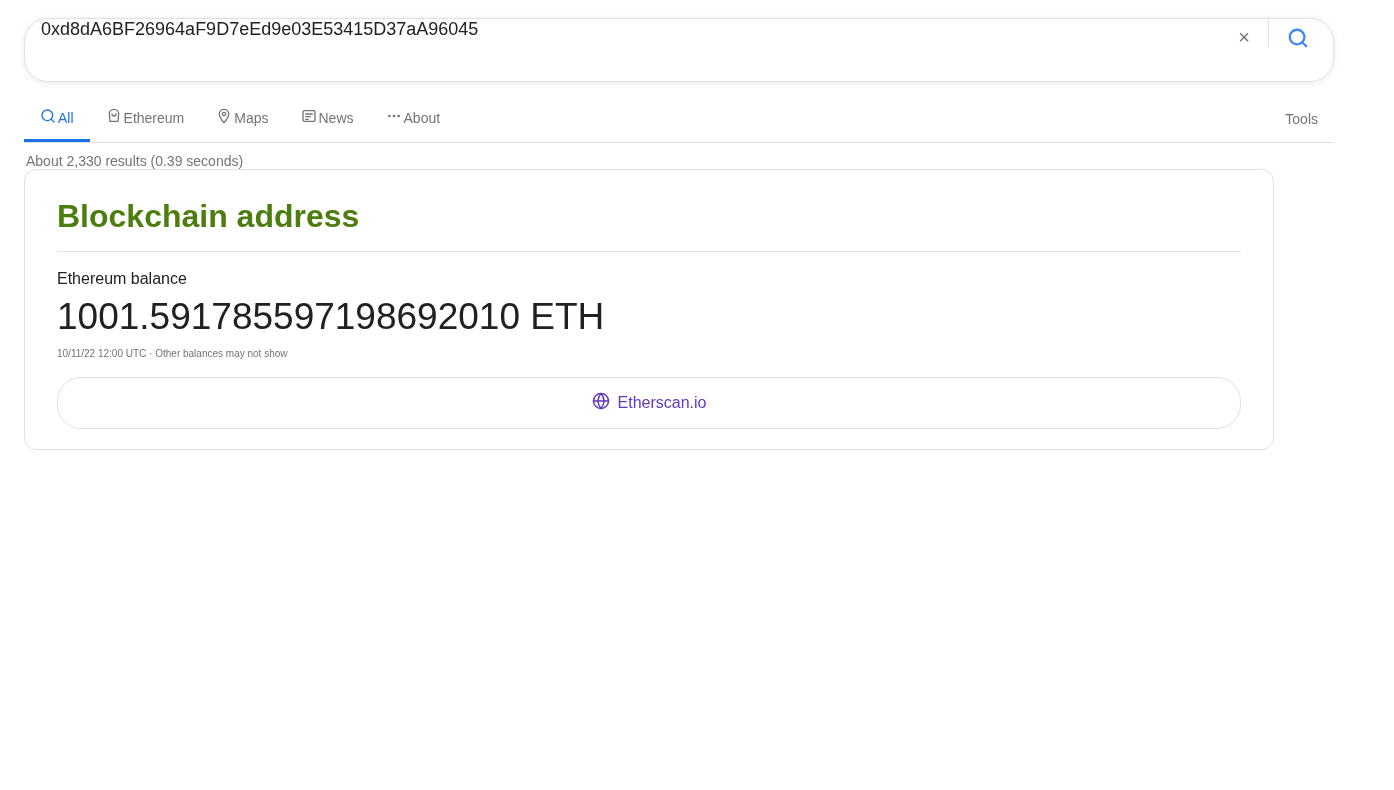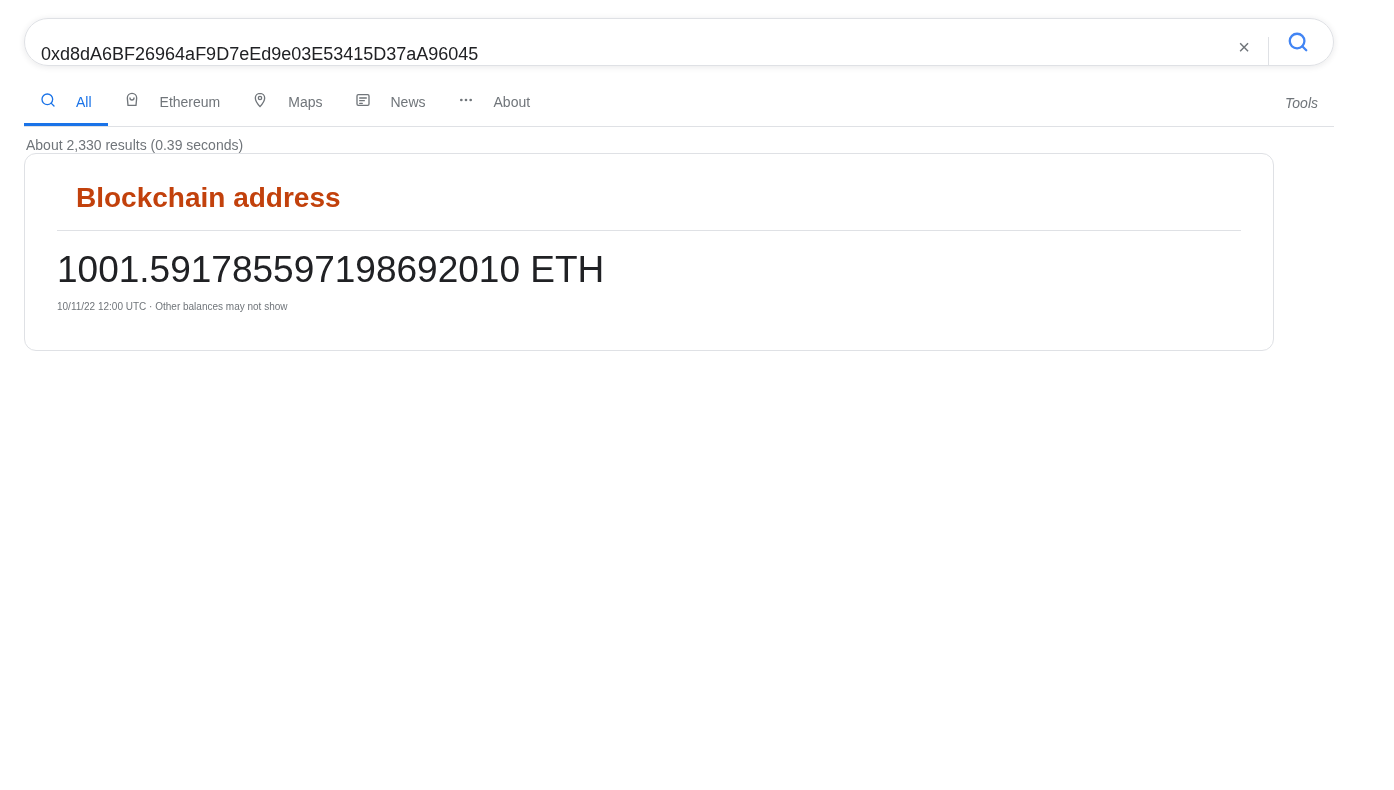--- a/index.html
+++ b/index.html
@@ -7,25 +7,25 @@
       font-family: Arial, sans-serif;
       background: #fff;
       color: #202124;
       padding: 18px 24px 24px 24px;
       max-width: 1394px;
     }
 
     
     .search-bar-wrapper {
       display: flex;
-      align-items: flex-end;
+      align-items: flex-start;
       border: 1.5px solid #dfe1e5;
       border-radius: 24px;
       padding: 0 16px;
-      height: 48px;
+      height: 64px;
       max-width: 1310px;
       margin-bottom: 14px;
       box-shadow: 0 1px 6px rgba(32,33,36,0.1);
     }
     .search-input {
       flex: 1;
       border: none;
       outline: none;
       font-size: 18px;
       color: #202124;
@@ -61,21 +61,21 @@
       display: flex;
       align-items: center;
       border-bottom: 1px solid #dfe1e5;
       padding-bottom: 0;
       margin-bottom: 10px;
       max-width: 1310px;
     }
     .nav-tab {
       display: flex;
       align-items: center;
-      gap: 20px;
+      gap: 2px;
       padding: 12px 16px;
       font-size: 14px;
       color: #70757a;
       cursor: pointer;
       border-bottom: 3px solid transparent;
       text-decoration: none;
       white-space: nowrap;
     }
     .nav-tab.active {
       color: #1a73e8;
@@ -83,43 +83,41 @@
     }
     .nav-tab .tab-icon {
       font-size: 15px;
     }
     .nav-tools {
       margin-left: auto;
       padding: 12px 16px;
       font-size: 14px;
       color: #70757a;
       cursor: pointer;
-      font-style: italic;
     }
 
     
     .results-count {
       font-size: 14px;
       color: #70757a;
       padding-left: 2px;
     }
 
     
     .knowledge-card {
       border: 1.5px solid #dfe1e5;
       border-radius: 12px;
       padding: 28px 32px 20px 32px;
       max-width: 1250px;
     }
     .card-title {
-      font-size: 28px;
+      font-size: 32px;
       font-weight: 700;
-      color: #c2410c;
+      color: #4d7c0f;
       margin-bottom: 16px;
-      margin-left: 19px;
     }
     .card-divider {
       border: none;
       border-top: 1px solid #dfe1e5;
       margin-bottom: 18px;
     }
     .card-label {
       font-size: 16px;
       color: #202124;
       margin-bottom: 8px;
@@ -223,15 +221,26 @@
   </div>
 
   <div class="nav-tools">Tools</div>
 </nav>
 
 <p class="results-count">About 2,330 results (0.39 seconds)</p>
 
 <div class="knowledge-card">
   <h2 class="card-title">Blockchain address</h2>
   <hr class="card-divider">
+  <p class="card-label">Ethereum balance</p>
   <p class="card-balance">1001.591785597198692010 ETH</p>
   <p class="card-timestamp">10/11/22 12:00 UTC · Other balances may not show</p>
+  <a class="etherscan-btn" href="#">
+    <span>
+      <svg width="18" height="18" viewBox="0 0 24 24" fill="none" stroke="#6038bf" stroke-width="2" stroke-linecap="round" stroke-linejoin="round">
+        <circle cx="12" cy="12" r="10"></circle>
+        <line x1="2" y1="12" x2="22" y2="12"></line>
+        <path d="M12 2a15.3 15.3 0 0 1 4 10 15.3 15.3 0 0 1-4 10 15.3 15.3 0 0 1-4-10 15.3 15.3 0 0 1 4-10z"></path>
+      </svg>
+    </span>
+    <span>Etherscan.io</span>
+  </a>
 </div>
 
 </body></html>

